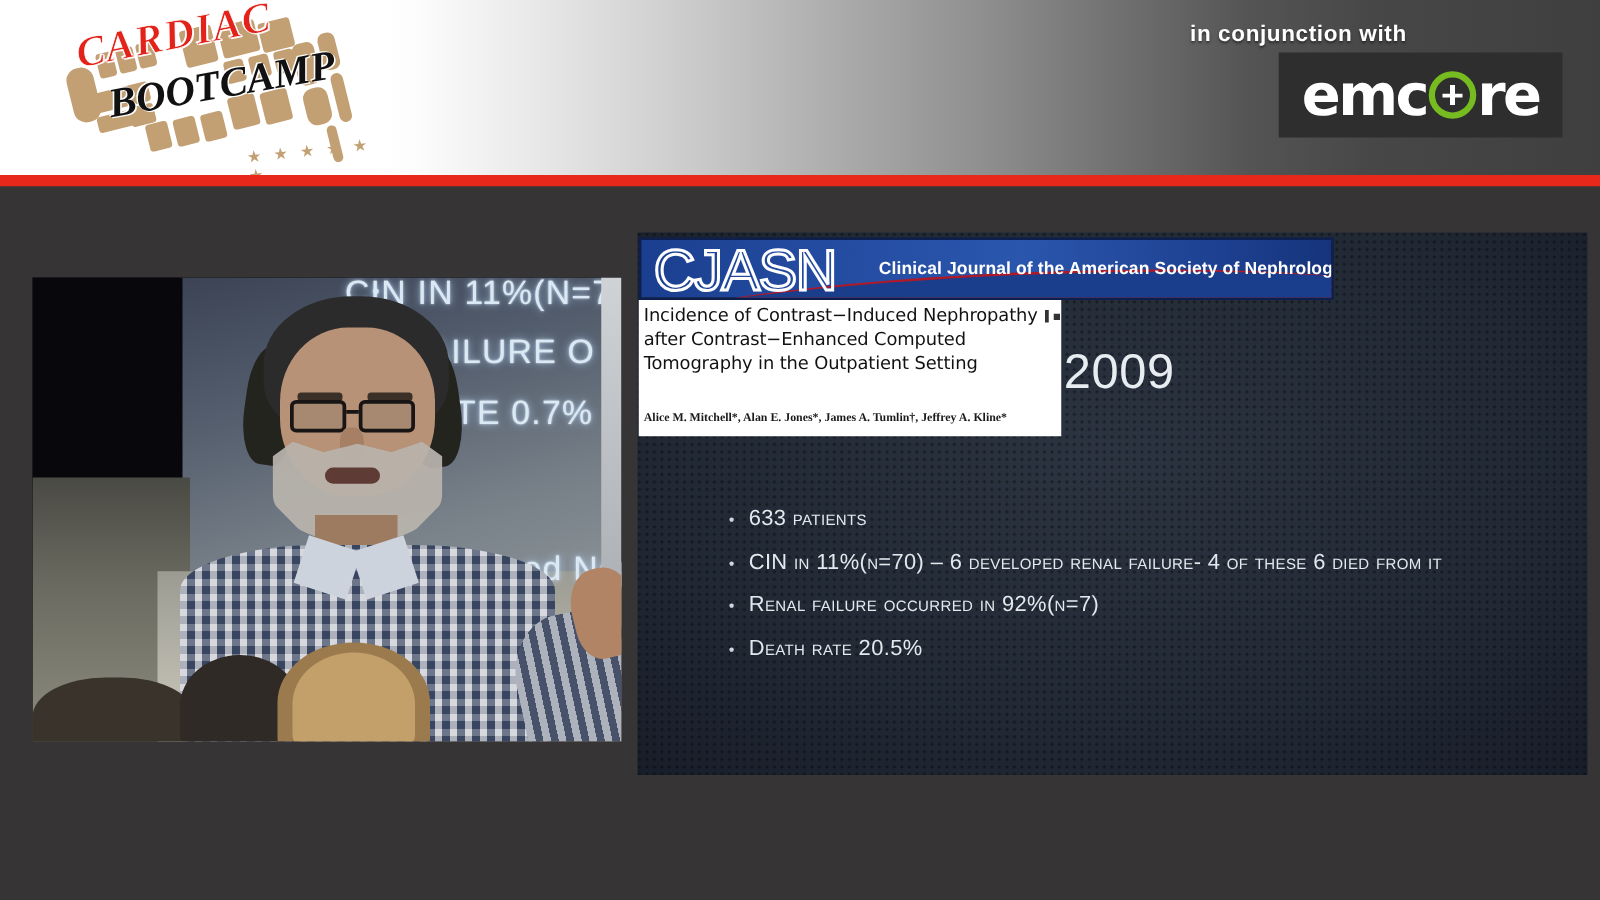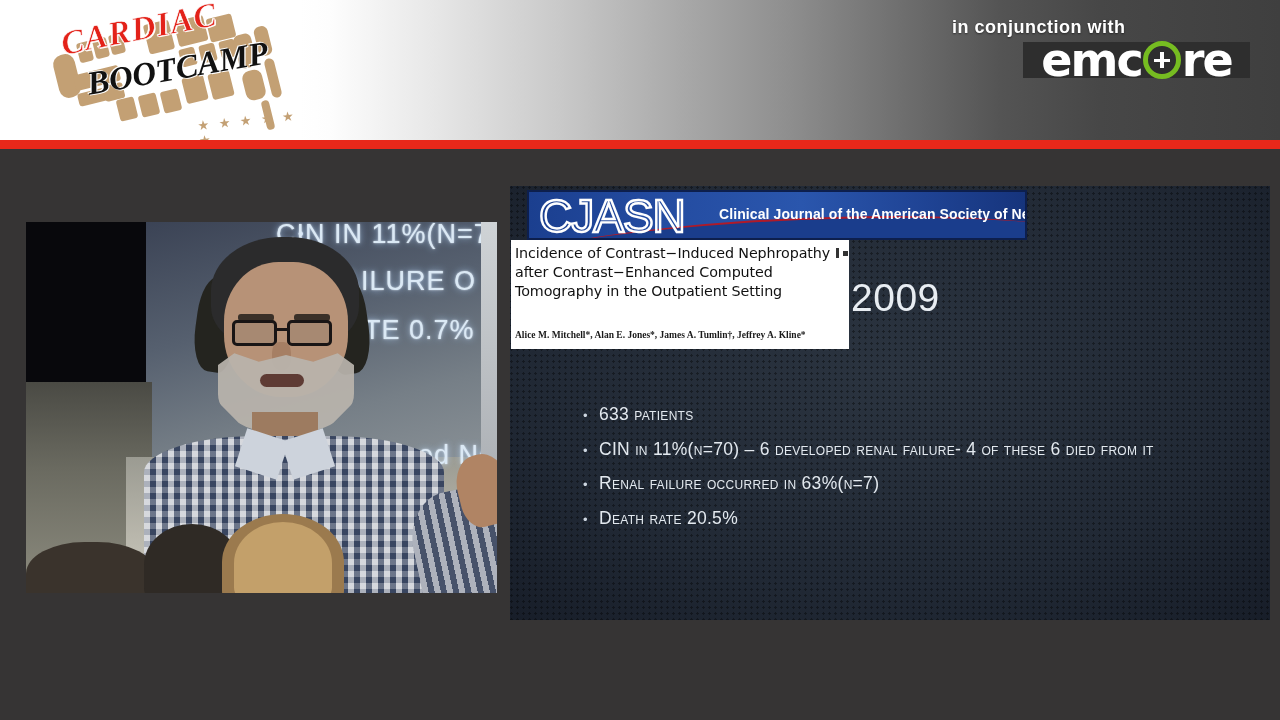--- a/index.html
+++ b/index.html
@@ -70,21 +70,21 @@
   #conj-text {
     position:absolute; left:931px; top:17px;
     font-family:"Liberation Sans", sans-serif;
     font-weight:bold; font-size:18px; letter-spacing:0.5px;
     color:#ffffff;
     text-shadow:0 1px 2px rgba(0,0,0,0.5);
     white-space:nowrap;
     margin-left:21px;
   }
   #emcore-box {
-    position:absolute; left:1023px; top:42px; width:227px; height:36px;
+    position:absolute; left:1023px; top:42px; width:227px; height:68px;
     background:#2e2e2e;
     display:flex; align-items:center; justify-content:center;
   }
   #emcore-word {
     font-family:"DejaVu Sans", sans-serif;
     font-weight:bold; font-size:46px; line-height:46px;
     color:#ffffff; letter-spacing:-2px;
     display:flex; align-items:center;
     white-space:nowrap;
   }
@@ -249,21 +249,21 @@
       radial-gradient(circle at 1.5px 1.5px, rgba(0,0,0,0.38) 1.1px, transparent 1.3px);
     background-size:6px 6px;
     pointer-events:none;
   }
 
   
   #journal-clip {
     position:absolute; left:1px; top:4px; width:558px; height:159px;
   }
   #cjasn-banner {
-    position:absolute; left:16px; top:0; width:500px; height:50px;
+    position:absolute; left:0; top:0; width:556px; height:50px;
     background:linear-gradient(90deg,#1b3f8f 0%,#234ba0 25%,#2a56ad 55%,#1f4394 80%,#16347c 100%);
     border:2px solid #0d1f4d;
     overflow:hidden;
   }
   #cjasn-swoosh {
     position:absolute; left:-10%; bottom:-26px; width:130%; height:46px;
     background:#b01a28;
     border-radius:50% 50% 0 0 / 100% 100% 0 0;
     transform:rotate(-2.4deg);
   }
@@ -462,21 +462,21 @@
       <div class="bullet-row">
         <span class="bullet-dot">•</span>
         <span class="bullet-text">633 patients</span>
       </div>
       <div class="bullet-row">
         <span class="bullet-dot">•</span>
         <span class="bullet-text">CIN in 11%(n=70) – 6 developed renal failure- 4 of these 6 died from it</span>
       </div>
       <div class="bullet-row">
         <span class="bullet-dot">•</span>
-        <span class="bullet-text">Renal failure occurred in 63%(n=7)</span>
+        <span class="bullet-text">Renal failure occurred in 92%(n=7)</span>
       </div>
       <div class="bullet-row">
         <span class="bullet-dot">•</span>
         <span class="bullet-text">Death rate 20.5%</span>
       </div>
     </div>
 
   </div>
 
 </div>

